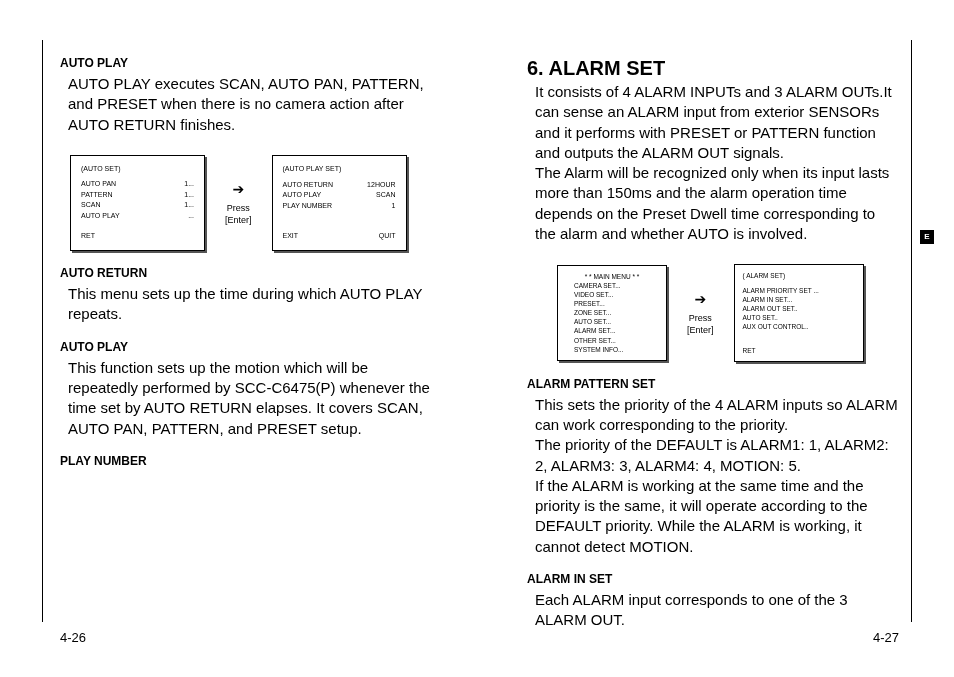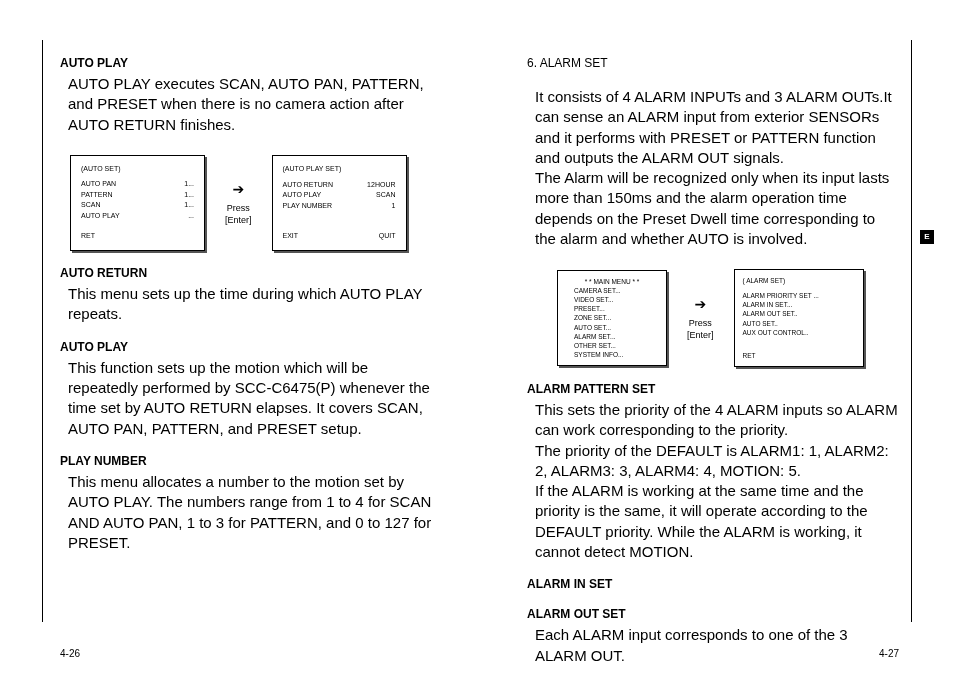--- a/index.html
+++ b/index.html
@@ -29,23 +29,23 @@
     .rule {
       position: absolute;
       top: 40px;
       bottom: 55px;
       width: 1px;
       background: #000;
     }
     .rule-left { left: 42px; }
     .rule-right { right: 42px; }
     .h-sec {
-      font-weight: normal;
-      font-size: 12px;
-      margin-bottom: 16px;
+      font-weight: bold;
+      font-size: 20px;
+      margin-bottom: 0;
     }
     .h-sub {
       font-weight: bold;
       font-size: 12px;
       margin-top: 14px;
       margin-bottom: 3px;
     }
     .body-text {
       font-size: 15px;
       padding-left: 8px;
@@ -69,22 +69,22 @@
     .screen .title { margin-bottom: 5px; }
     .screen .footer { margin-top: 10px; display: flex; justify-content: space-between;}
     .screen .row { display: flex; justify-content: space-between; }
     .arrow-block {
       text-align: center;
       font-size: 9px;
     }
     .arrow-block .arrow { font-size: 14px; margin-bottom: 3px;}
     .page-num {
       position: absolute;
-      bottom: 17px;
-      font-size: 10px;
+      bottom: 30px;
+      font-size: 13px;
     }
     .pn-left { left: 60px; }
     .pn-right { right: 55px; }
     .side-tab {
       position: absolute;
       right: 20px;
       top: 230px;
       width: 14px;
       height: 14px;
       background: #000;
@@ -162,21 +162,20 @@
       </div>
     </div>
 
     <div class="h-sub">AUTO RETURN</div>
     <div class="body-text">This menu sets up the time during which AUTO PLAY repeats.</div>
 
     <div class="h-sub">AUTO PLAY</div>
     <div class="body-text">This function sets up the motion which will be repeatedly performed by SCC-C6475(P) whenever the time set by AUTO RETURN elapses. It covers SCAN, AUTO PAN, PATTERN, and PRESET setup.</div>
 
     <div class="h-sub">PLAY NUMBER</div>
-    <div class="body-text">This menu allocates a number to the motion set by AUTO PLAY. The numbers range from 1 to 4 for SCAN AND AUTO PAN, 1 to 3 for PATTERN, and 0 to 127 for PRESET.</div>
 
     <div class="page-num pn-left">4-26</div>
   </div>
 
   <div class="col col-right">
     <div class="rule rule-right"></div>
 
     <div class="h-sec">6. ALARM SET</div>
     <div class="body-text" style="white-space:pre-line">It consists of 4 ALARM INPUTs and 3 ALARM OUTs.It can sense an ALARM input from exterior SENSORs and it performs with PRESET or PATTERN function and outputs the ALARM OUT signals.
 The Alarm will be recognized only when its input lasts more than 150ms and the alarm operation time depends on the Preset Dwell time corresponding to the alarm and whether AUTO is involved.</div>
@@ -211,20 +210,19 @@
       </div>
     </div>
 
     <div class="h-sub">ALARM PATTERN SET</div>
     <div class="body-text" style="white-space:pre-line">This sets the priority of the 4 ALARM inputs so ALARM can work corresponding to the priority.
 The priority of the DEFAULT is ALARM1: 1, ALARM2: 2, ALARM3: 3, ALARM4: 4, MOTION: 5.
 If the ALARM is working at the same time and the priority is the same, it will operate according to the DEFAULT priority.  While the ALARM is working, it cannot detect MOTION.</div>
 
     <div class="h-sub">ALARM IN SET</div>
 
-    <div class="h-sub">ALARM OUT SET</div>
     <div class="body-text">Each ALARM input corresponds to one of the 3 ALARM OUT.</div>
 
     <div class="page-num pn-right">4-27</div>
   </div>
 
   <div class="side-tab">E</div>
 </div>
 
 </body></html>

